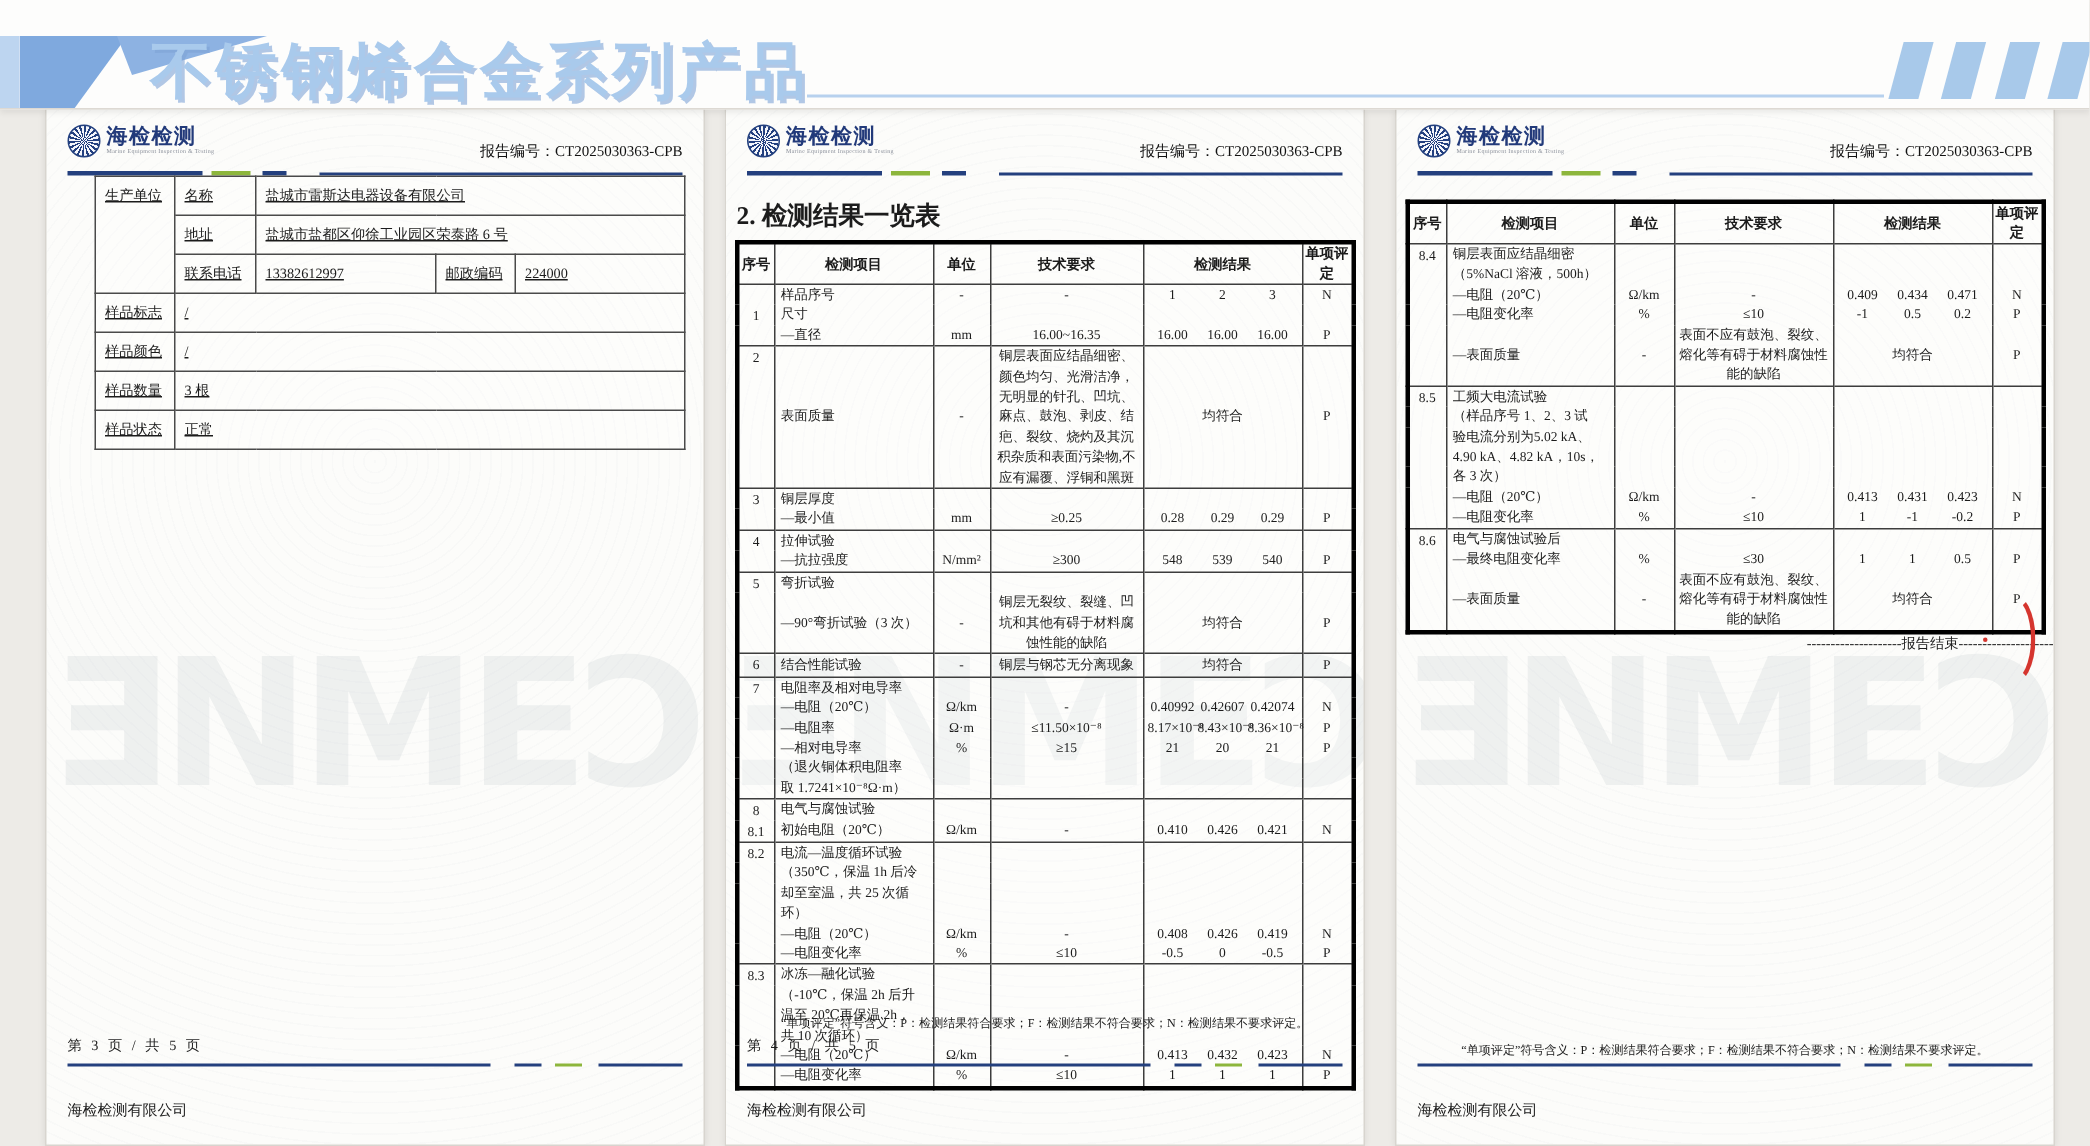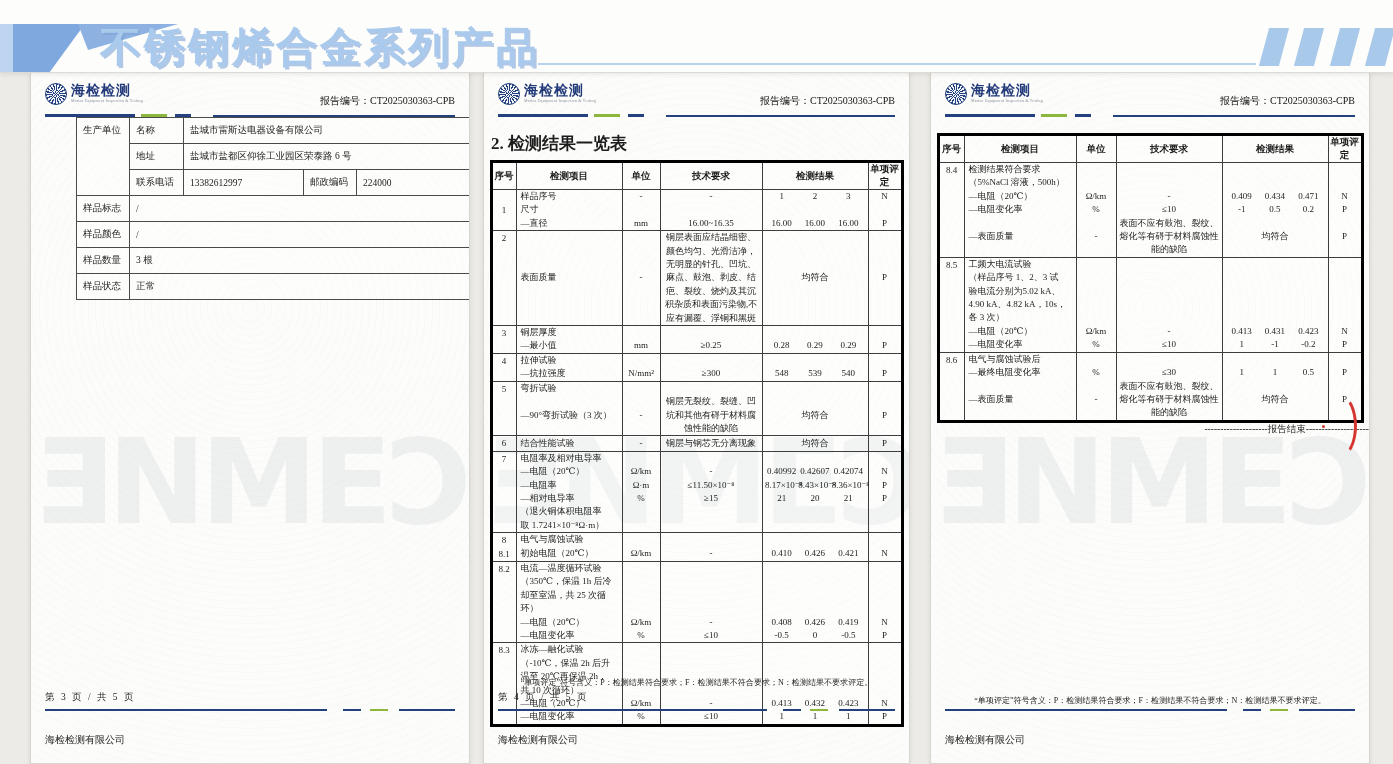--- a/index.html
+++ b/index.html
@@ -45,22 +45,22 @@
   .hrule{display:flex;align-items:center;margin:3px 14px 0;z-index:2;position:relative;}
   .hr-a{width:90px;height:3px;background:#24407e;}
   .hr-b{width:26px;height:3px;background:#8db63c;margin-left:6px;}
   .hr-c{width:16px;height:3px;background:#24407e;margin-left:8px;}
   .hr-d{flex:1;height:2px;background:#24407e;margin-left:22px;}
   
   .sec-title{font-weight:bold;font-size:17px;position:relative;z-index:2;}
   #page-3 .sec-title{margin:26px 0 6px 12px;}
   #page-4 .sec-title{margin:15px 0 5px 7px;}
   
-  .dtable{border-collapse:collapse;margin-left:45px;width:393px;position:relative;z-index:2;
-      font-size:9.5px;table-layout:fixed;background:rgba(255,255,255,.25);}
+  .dtable{border-collapse:collapse;margin-left:32px;width:393px;position:relative;z-index:2;
+      font-size:9.5px;table-layout:fixed;background:rgba(255,255,255,.25);text-decoration:underline;}
   .dtable td{border:1px solid #4a4a4a;height:23px;padding:1px 6px;vertical-align:middle;}
   .dtable td.rspan{vertical-align:top;padding-top:6px;}
   
   .rtable{border-collapse:collapse;table-layout:fixed;font-size:9px;position:relative;z-index:2;
       background:rgba(255,255,255,.25);}
   #t4{width:411px;margin:3px auto 0;}
   #t5{width:424px;margin:16px auto 0;}
   .rtable th{border:1px solid #3d3d3d;font-weight:bold;font-size:9.5px;height:21px;padding:0 1px;}
   .rtable td{border-left:1px solid #3d3d3d;border-right:1px solid #3d3d3d;border-top:none;border-bottom:none;
       padding:0 2px;line-height:13.4px;text-align:center;vertical-align:middle;}
@@ -490,21 +490,21 @@
           <th>检测项目</th>
           <th>单位</th>
           <th>技术要求</th>
           <th>检测结果</th>
           <th>单项评定</th>
         </tr>
       </thead>
       <tbody>
         <tr class="gstart">
           <td class="c-no" rowspan="5">8.4</td>
-          <td class="c-item">检测结果符合要求</td>
+          <td class="c-item">铜层表面应结晶细密</td>
           <td class="c-unit"></td>
           <td class="c-req"></td>
           <td class="c-res"></td>
           <td class="c-ev"></td>
         </tr>
         <tr>
           <td class="c-item">（5%NaCl 溶液，500h）</td>
           <td class="c-unit"></td>
           <td class="c-req"></td>
           <td class="c-res"></td>

